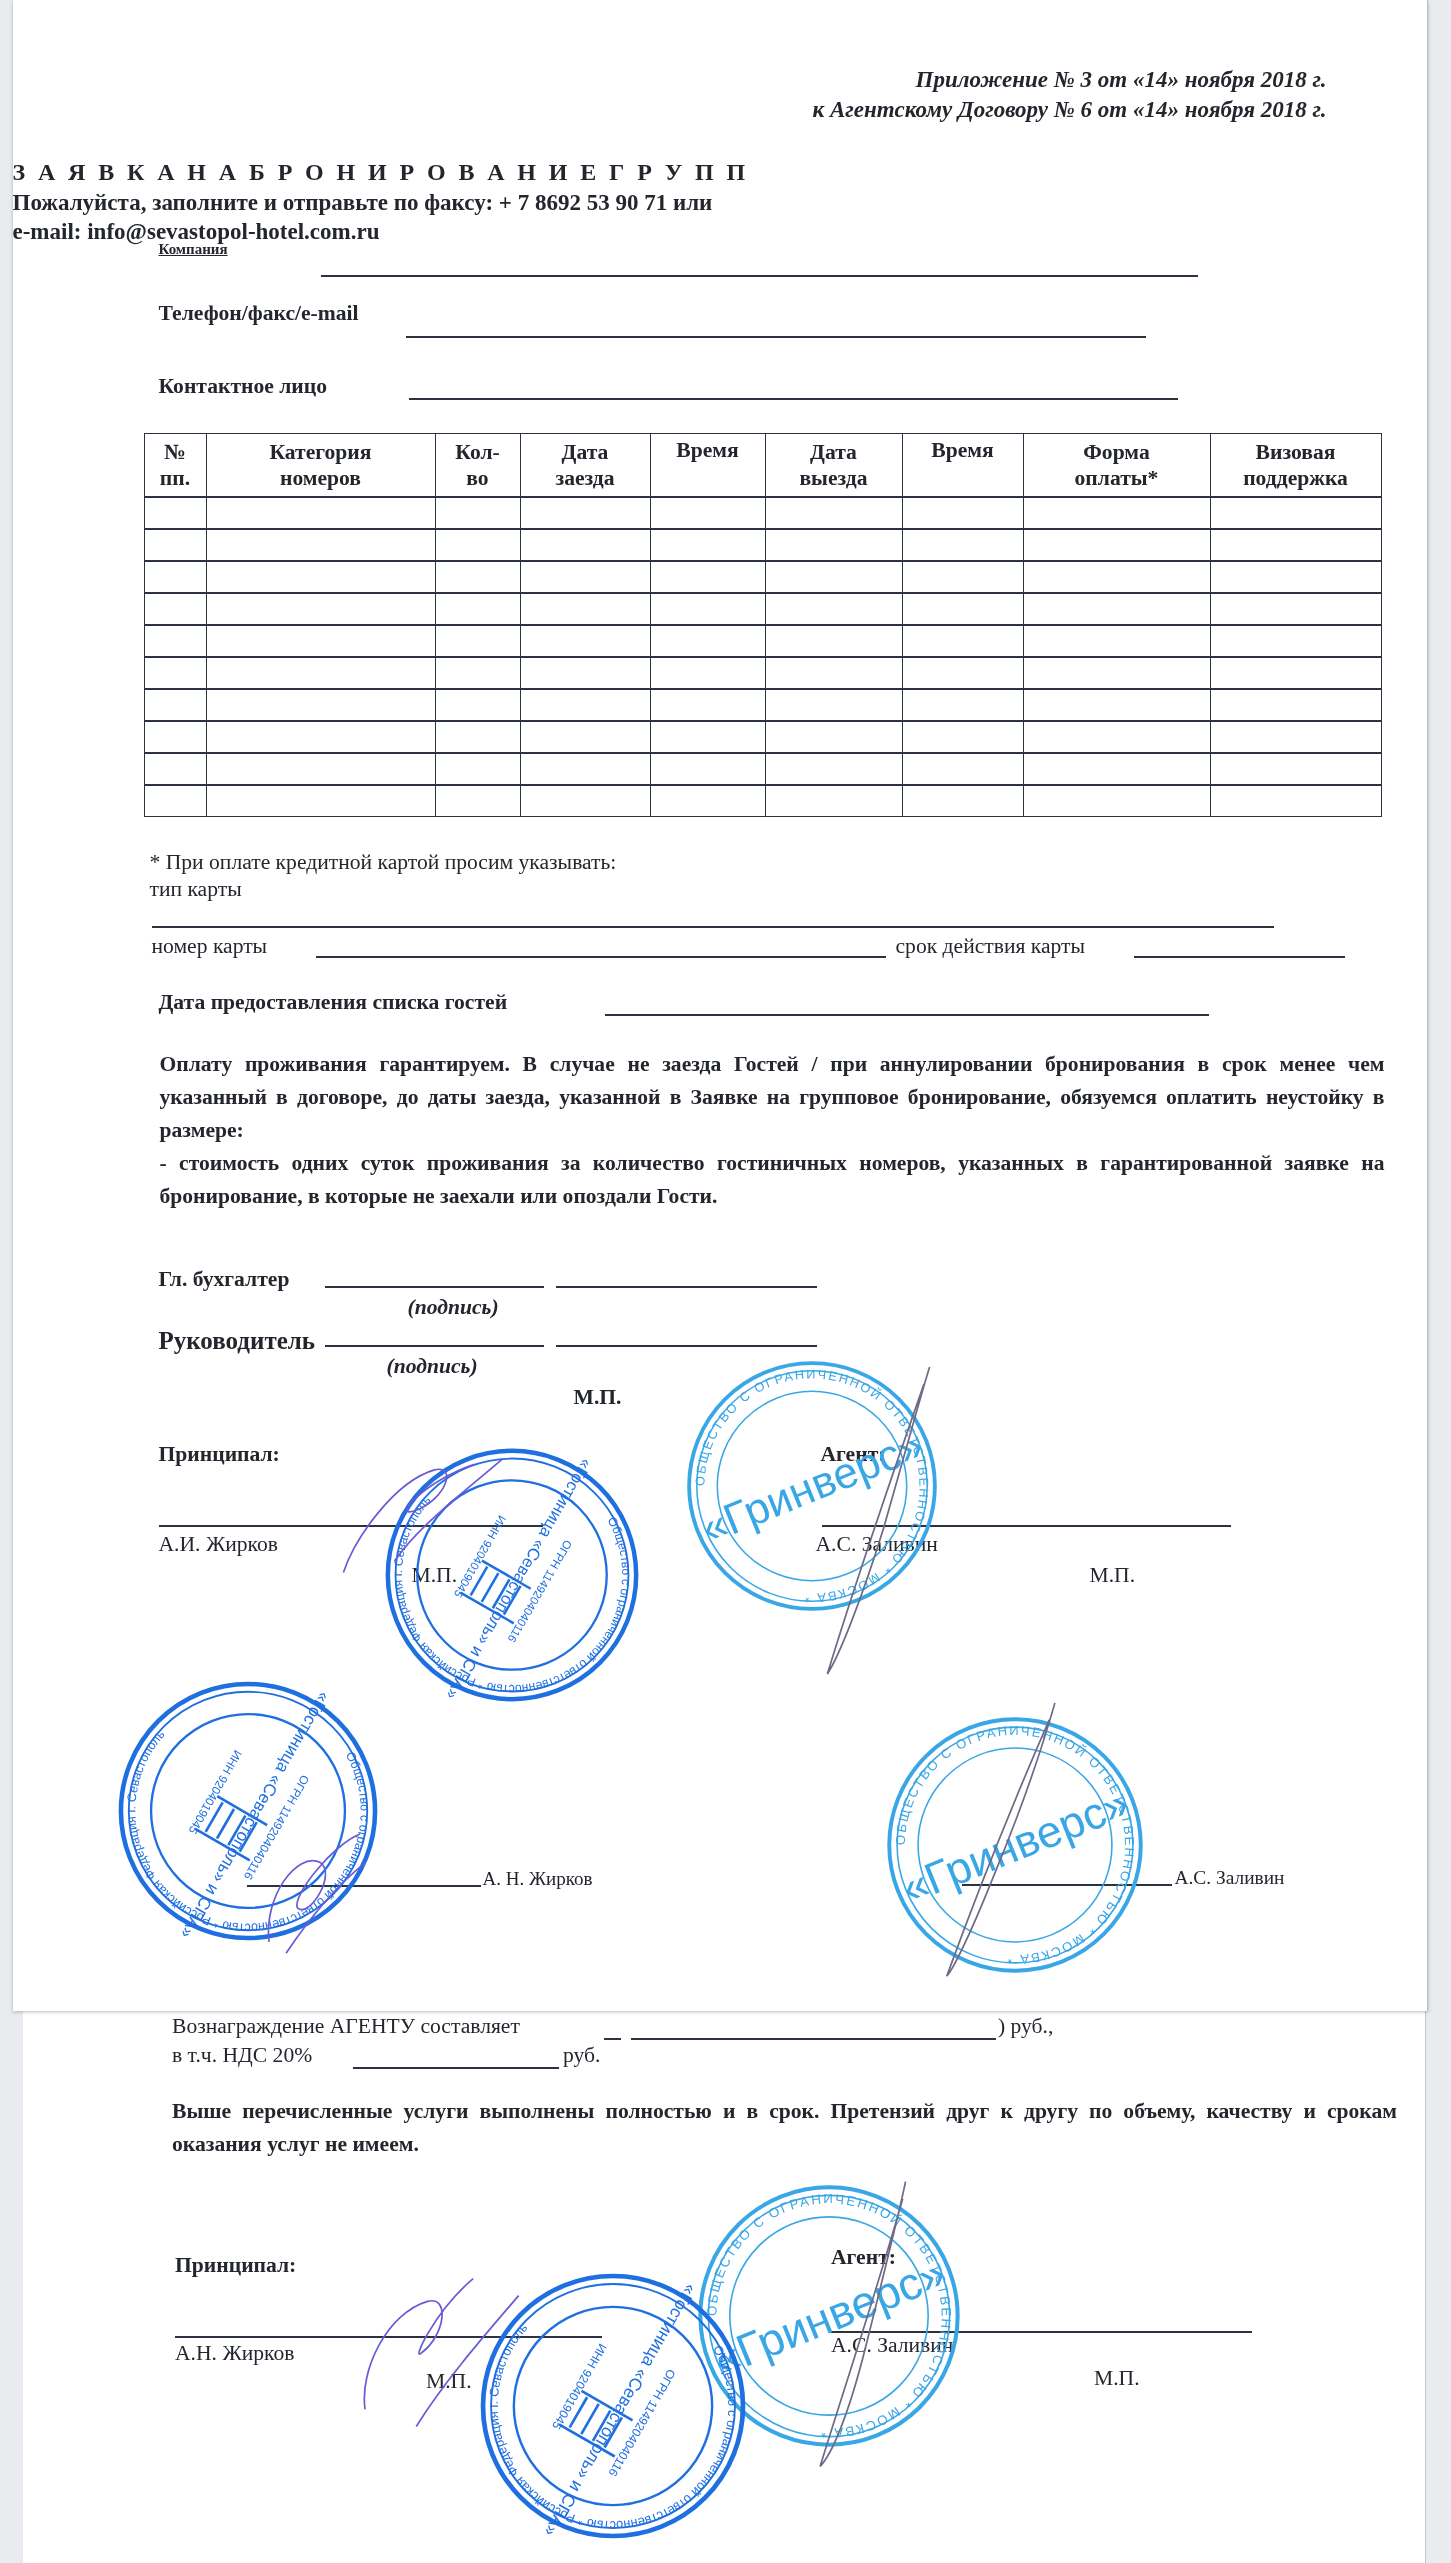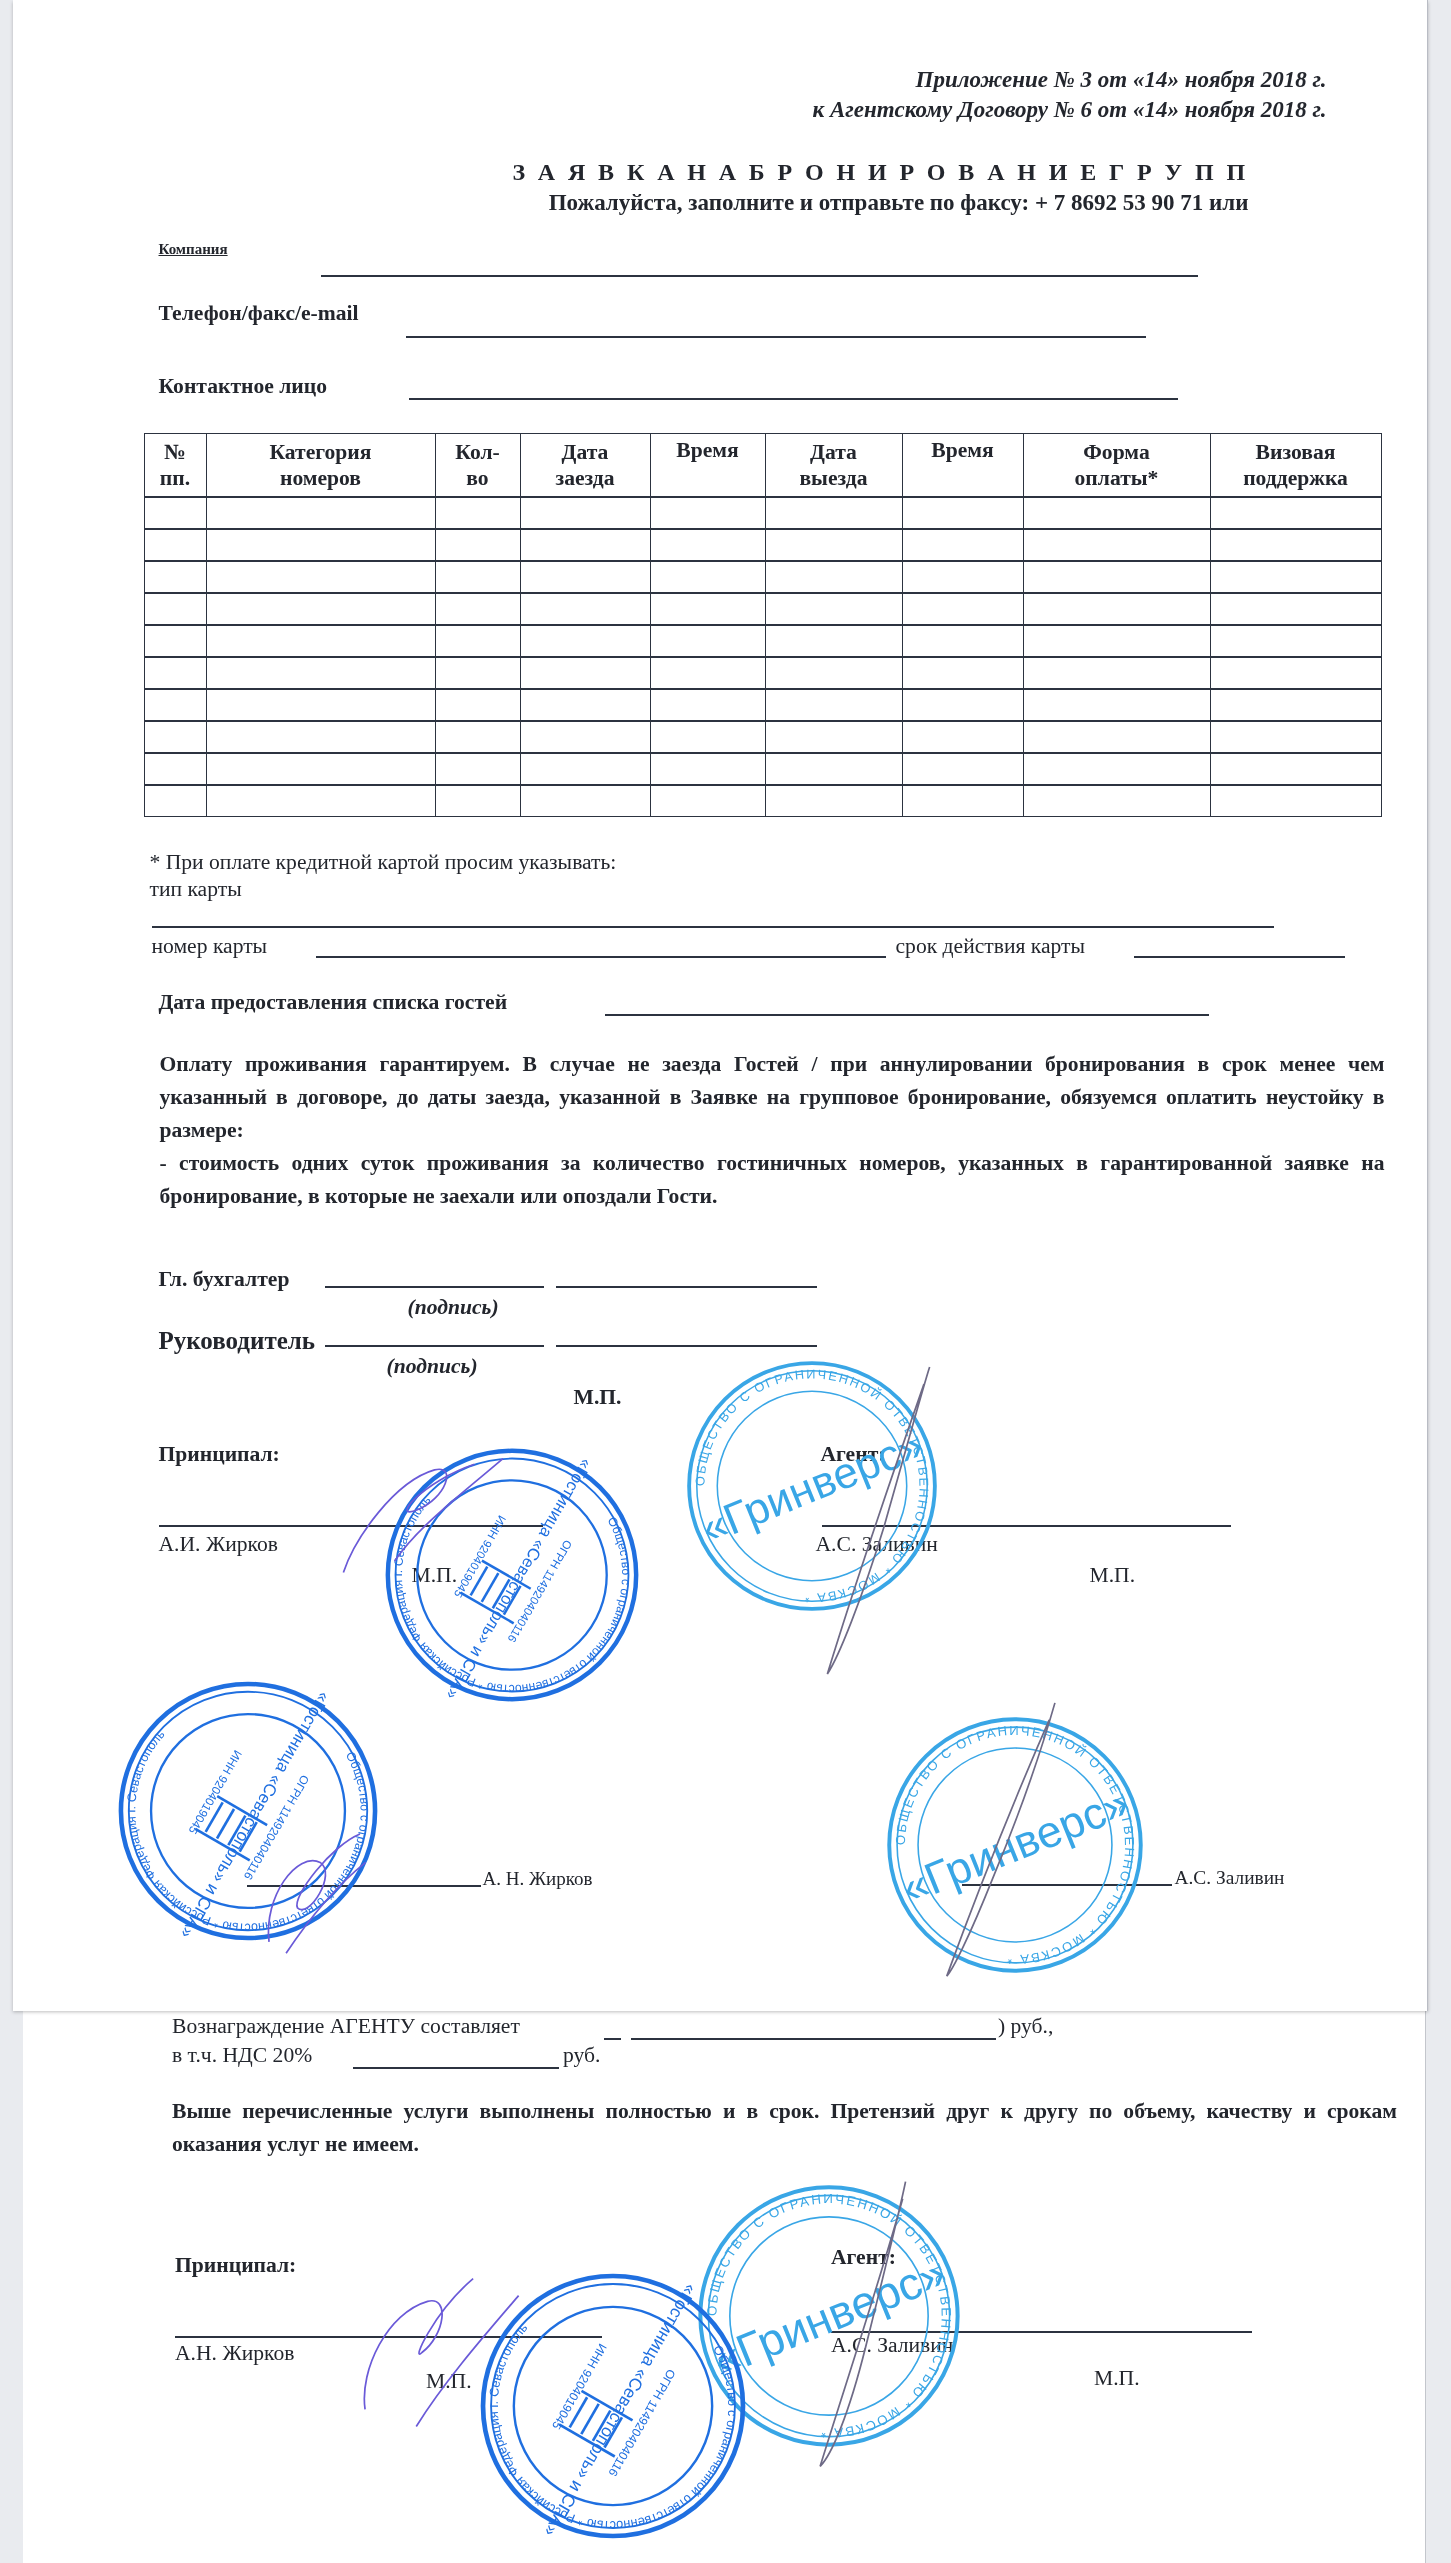--- a/index.html
+++ b/index.html
@@ -19,21 +19,21 @@
     background: #ffffff; border-right: 1.7px solid #c3c6cc; z-index: 1;
   }
   .abs { position: absolute; white-space: nowrap; }
   .bold { font-weight: bold; }
   .ital { font-style: italic; }
   .line { position: absolute; height: 2.3px; background: #2c3340; }
   .line.thin { height: 1.7px; }
 
   
   .annex { right: 100px; font-size: 23px; font-style: italic; font-weight: bold; }
-  .title { left: 8px; width: 1228px; text-align: right; font-weight: bold; }
+  .title { left: 0; width: 1228px; text-align: left; font-weight: bold; }
 
   
   table.booking {
     position: absolute; left: 131px; top: 433px; width: 1236px;
     border-collapse: collapse; table-layout: fixed;
   }
   table.booking th, table.booking td {
     border: 1.7px solid #2c3340; padding: 0;
   }
   table.booking th {
@@ -56,20 +56,21 @@
 </head>
 <body>
 
 <div class="sheet1">
 
   <div class="abs annex" style="top:67px;">Приложение № 3 от «14» ноября 2018 г.</div>
   <div class="abs annex" style="top:97px;margin-left:7px;">к Агентскому Договору № 6  от «14» ноября 2018 г.</div>
 
   <div class="abs title" style="top:159px; font-size:24px; letter-spacing:3.4px;">З А Я В К А   Н А   Б Р О Н И Р О В А Н И Е   Г Р У П П</div>
   <div class="abs title" style="top:190px; font-size:23px;">Пожалуйста, заполните и отправьте по факсу: + 7 8692 53 90 71 или</div>
+  <div class="abs title" style="top:219px; font-size:23px;">e-mail: info@sevastopol-hotel.com.ru</div>
 
   <div class="abs bold" style="left:146px; top:241px; font-size:15px;text-decoration:underline;">Компания</div>
   <div class="line" style="left:308px; top:275px; width:877px;"><span></span></div>
 
   <div class="abs bold" style="left:146px; top:301px; font-size:21.6px;">Телефон/факс/e-mail</div>
   <div class="line" style="left:393px; top:336px; width:740px;"><span></span></div>
 
   <div class="abs bold" style="left:146px; top:374px; font-size:21.6px;">Контактное лицо</div>
   <div class="line" style="left:396px; top:398px; width:769px;"><span></span></div>
 

